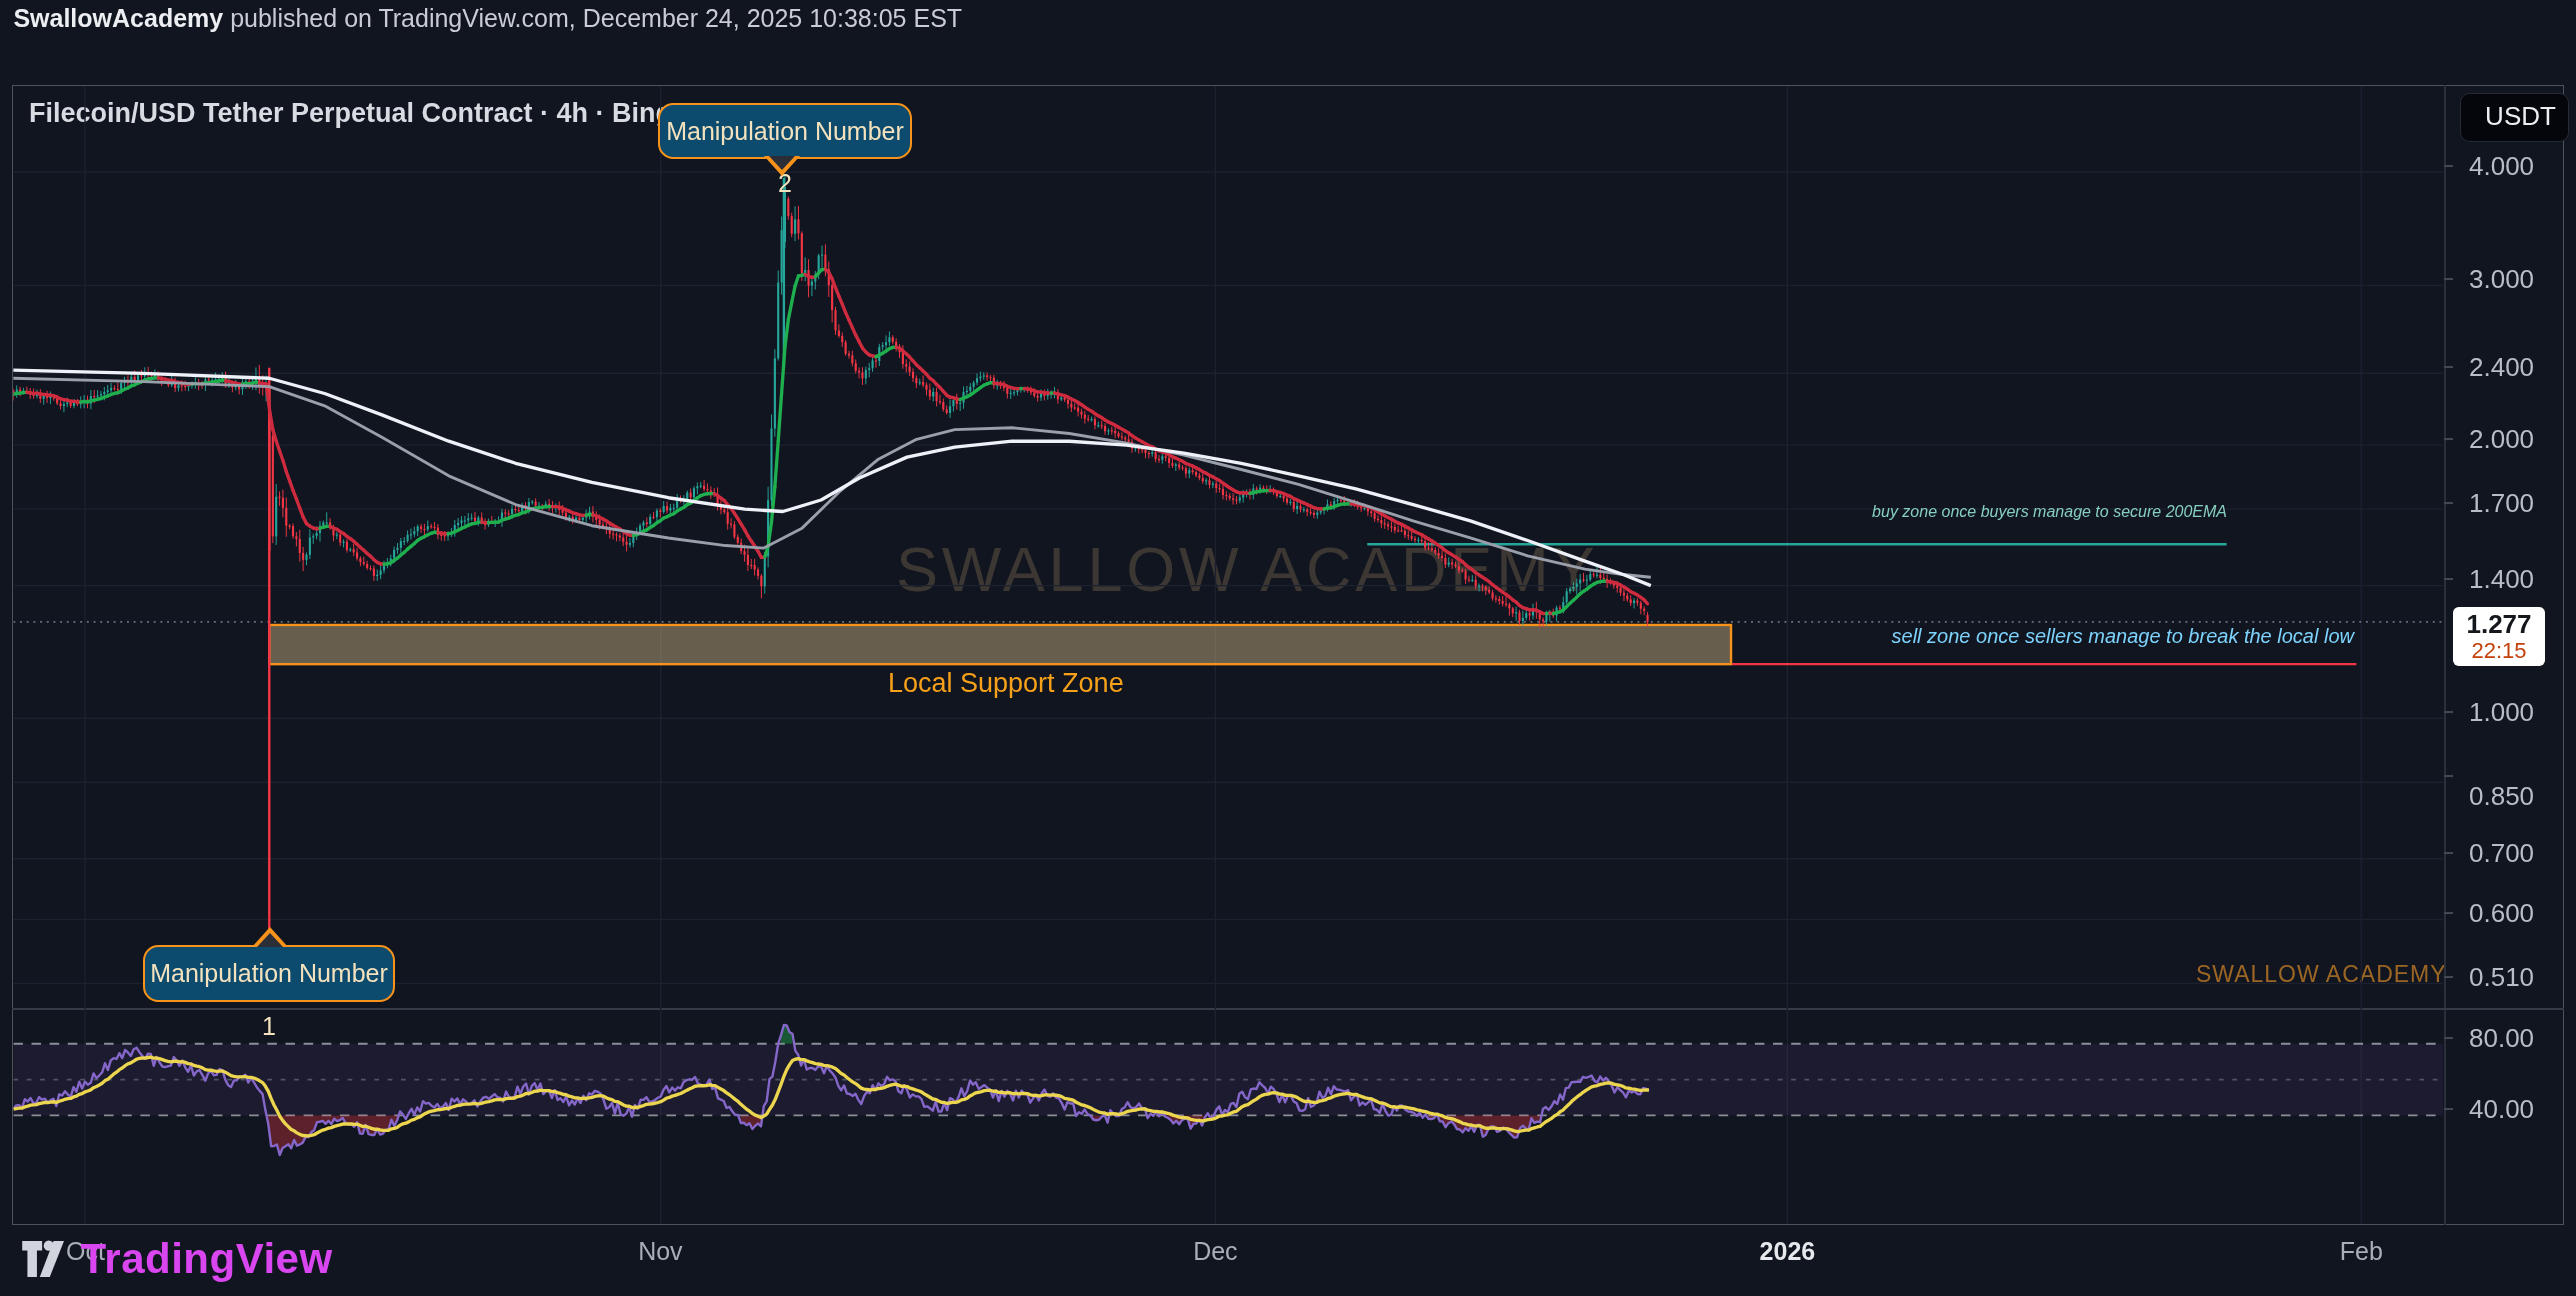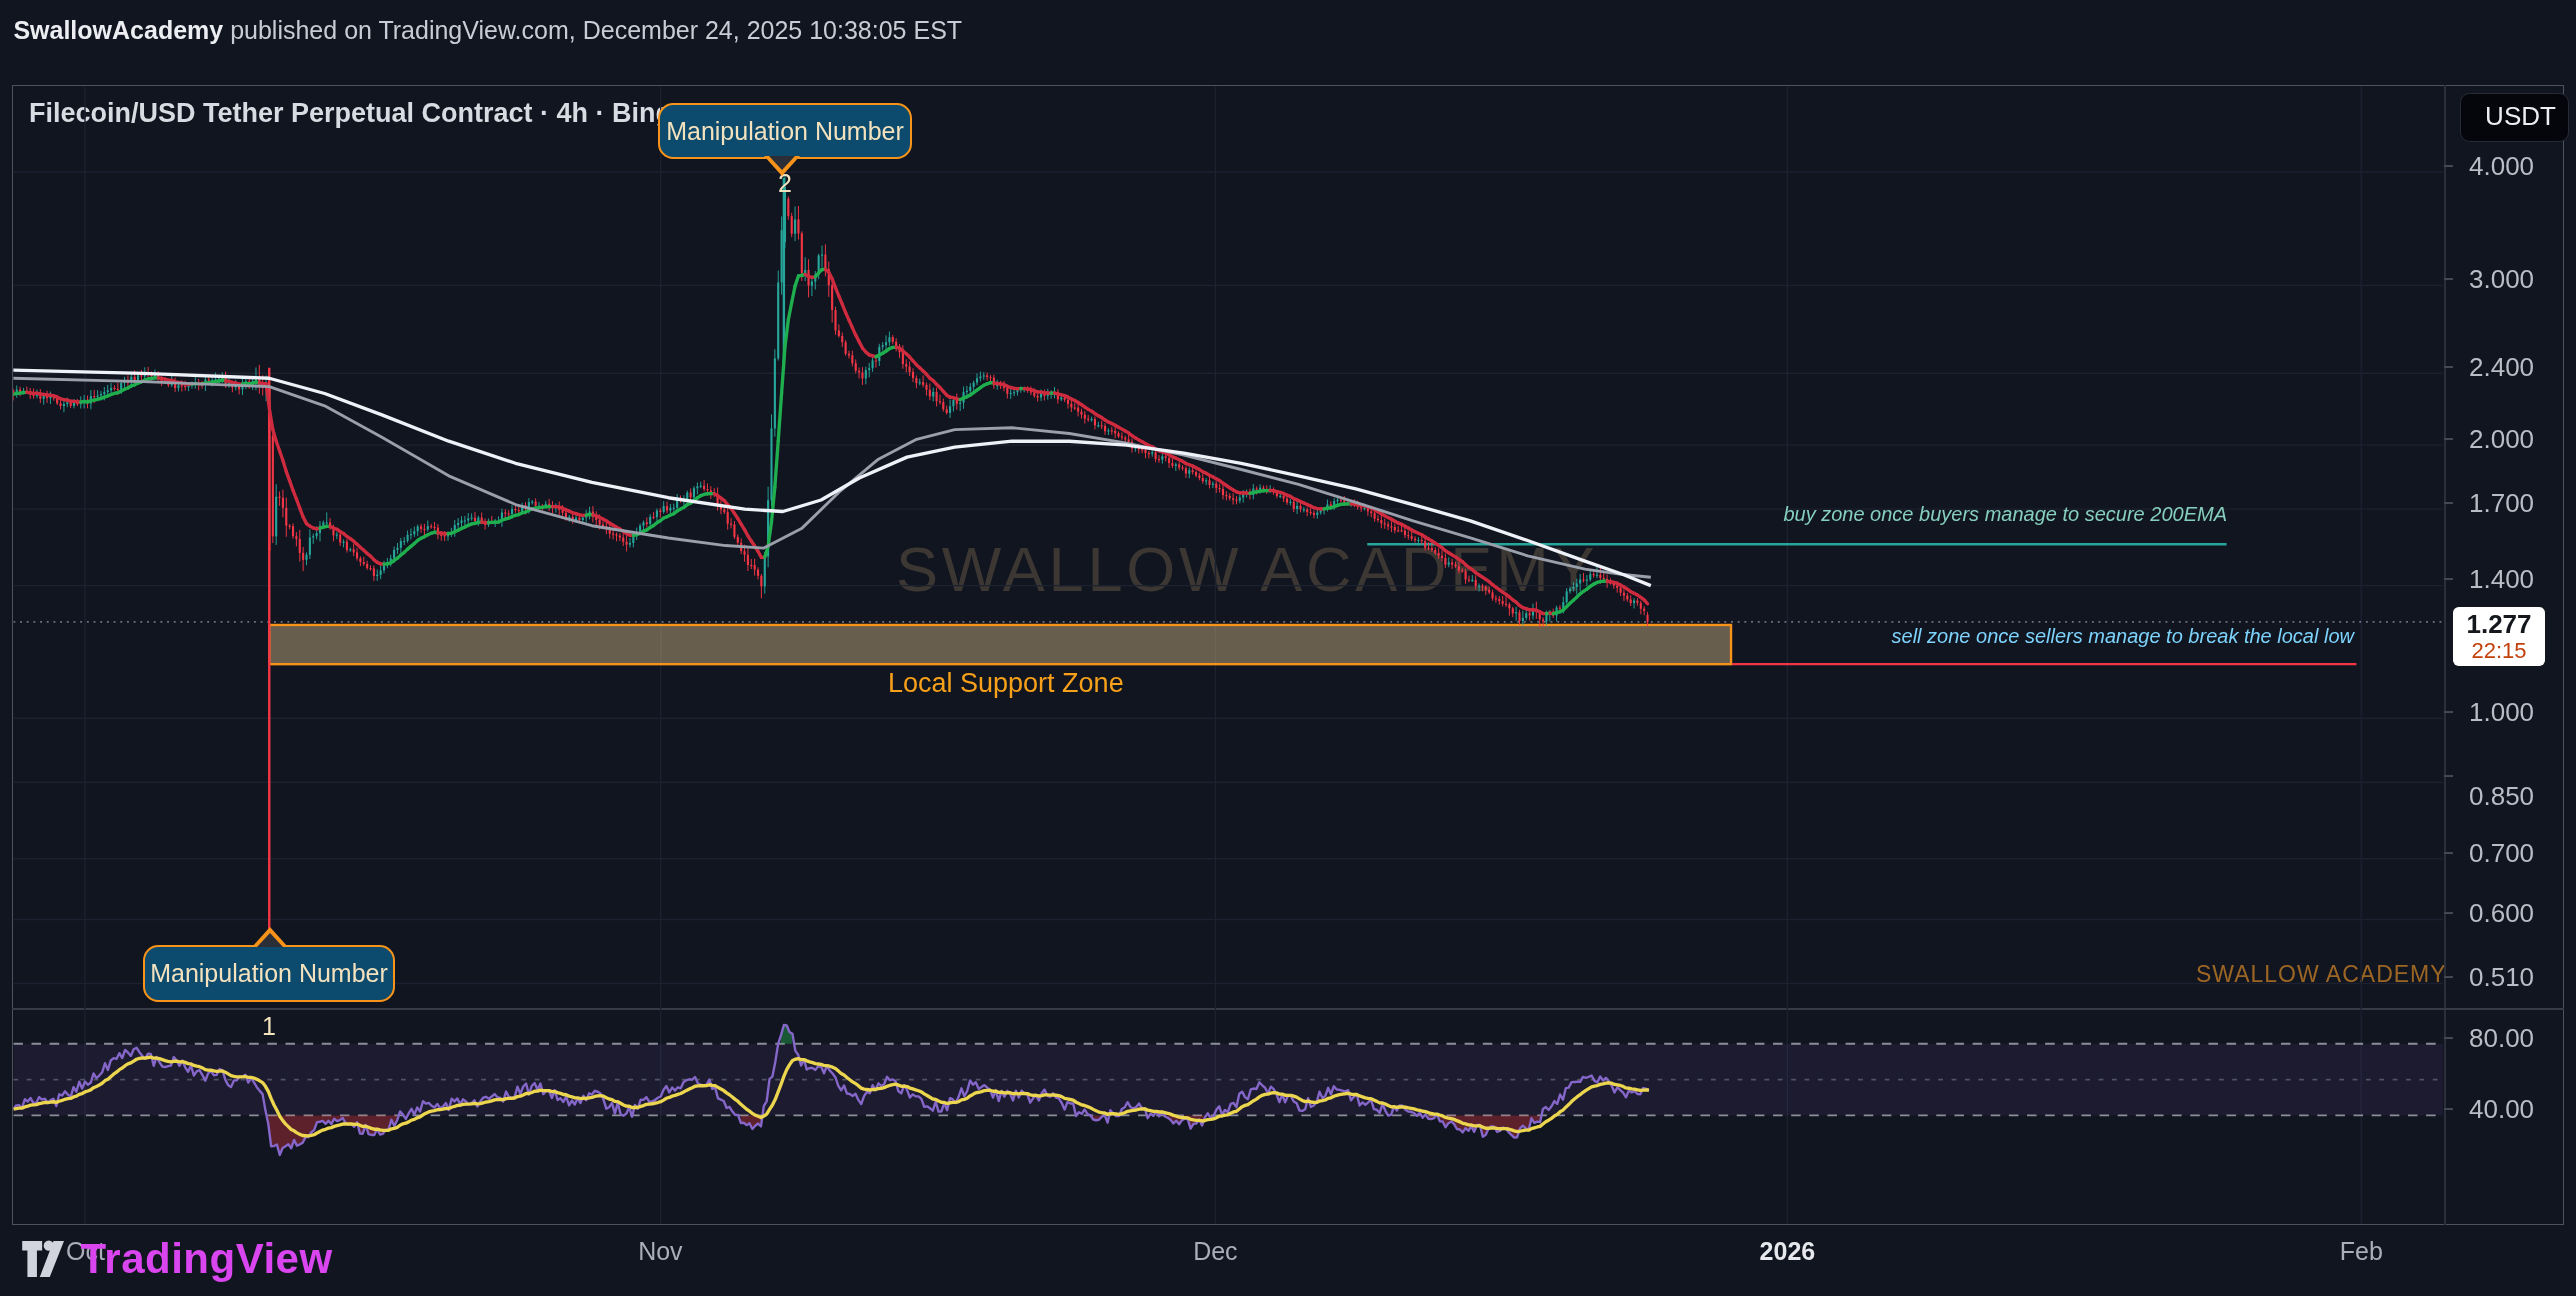--- a/index.html
+++ b/index.html
@@ -1,20 +1,20 @@
 <!DOCTYPE html>
 <html><head>
 <meta charset="utf-8">
 <style>
   html,body{margin:0;padding:0;background:#11151f;}
   #stage{position:relative;width:2576px;height:1297px;background:#11151f;overflow:hidden;
          font-family:"Liberation Sans","DejaVu Sans",sans-serif;color:#d1d4dc;}
   .abs{position:absolute;}
   
-  #hdr1{left:13.4px;top:3.8px;font-size:25px;color:#c9ccd4;margin-top:12px;}
+  #hdr1{left:13.4px;top:3.8px;font-size:25px;color:#c9ccd4;}
   #hdr1 b{color:#eceef2;font-weight:700;}
   #hdr2{left:13.4px;top:45px;font-size:26px;color:#d1d4dc;white-space:nowrap;}
   #hdr2 .sym{font-weight:700;color:#eceef2;}
   #hdr2 .dn{color:#f7525f;font-size:22px;margin:0 5.7px;}
   #hdr2 .olabel{font-weight:700;color:#eceef2;margin-left:13.4px;}
   #hdr2 .oval{color:#f7525f;}
   
   #frame{left:12.4px;top:85px;width:2552px;height:1140px;border:1.9px solid #4d525c;box-sizing:border-box;}
   #axissep{left:2444px;top:85px;width:1.9px;height:1140px;background:#2a2f3a;}
   #panesep{left:12.4px;top:1008px;width:2552px;height:1.9px;background:#363b47;}
@@ -28,21 +28,21 @@
   .callout{background:#0c4a6e;border:2.9px solid #f7931a;border-radius:15.3px;text-align:center;
            color:#f3e2bd;font-size:25px;z-index:6;}
   #co2{left:658px;top:103px;width:250px;height:52px;line-height:52px;}
   #co1{left:143px;top:945px;width:248px;height:53px;line-height:53px;}
   .notch{width:0;height:0;z-index:7;}
   #co2-n1{left:764px;top:156px;border-left:18px solid transparent;border-right:18px solid transparent;border-top:20px solid #f7931a;}
   #co2-n2{left:769px;top:156px;border-left:13.4px solid transparent;border-right:13.4px solid transparent;border-top:14.3px solid #2b2e36;}
   #co1-n1{left:252px;top:927px;border-left:18px solid transparent;border-right:18px solid transparent;border-bottom:20px solid #f7931a;}
   #co1-n2{left:257px;top:933px;border-left:13.4px solid transparent;border-right:13.4px solid transparent;border-bottom:14.3px solid #2b2e36;}
   
-  #buy-txt{right:349px;top:503px;font-size:20px;font-style:italic;color:#86cfbe;z-index:5;}
+  #buy-txt{right:349px;top:503px;font-size:16px;font-style:italic;color:#86cfbe;z-index:5;}
   #sell-txt{right:222px;top:625px;font-size:20px;font-style:italic;color:#7dd3fc;z-index:5;}
   #zone-txt{left:888px;top:668px;font-size:27px;color:#f7a11a;z-index:5;}
   
   #paxis{left:2446px;top:79px;width:130px;height:872px;padding-left:20px;}
   .ptick{position:absolute;left:23px;font-size:26px;color:#b9bdc6;transform:translateY(-50%);}
   .tickmark{position:absolute;left:-1.9px;width:8.6px;height:1.9px;background:#434a56;transform:translateY(-50%);}
   #usdt{left:2460px;top:93px;width:95px;height:47px;background:#04060b;border:1px solid #262b35;
         border-radius:9.5px;color:#eceef2;font-size:26px;text-align:center;line-height:45px;z-index:6;padding-left:12px;}
   #badge{left:2453px;top:607px;width:92px;height:59px;background:#ffffff;border-radius:5.7px;z-index:6;
          text-align:center;color:#14171c;}

